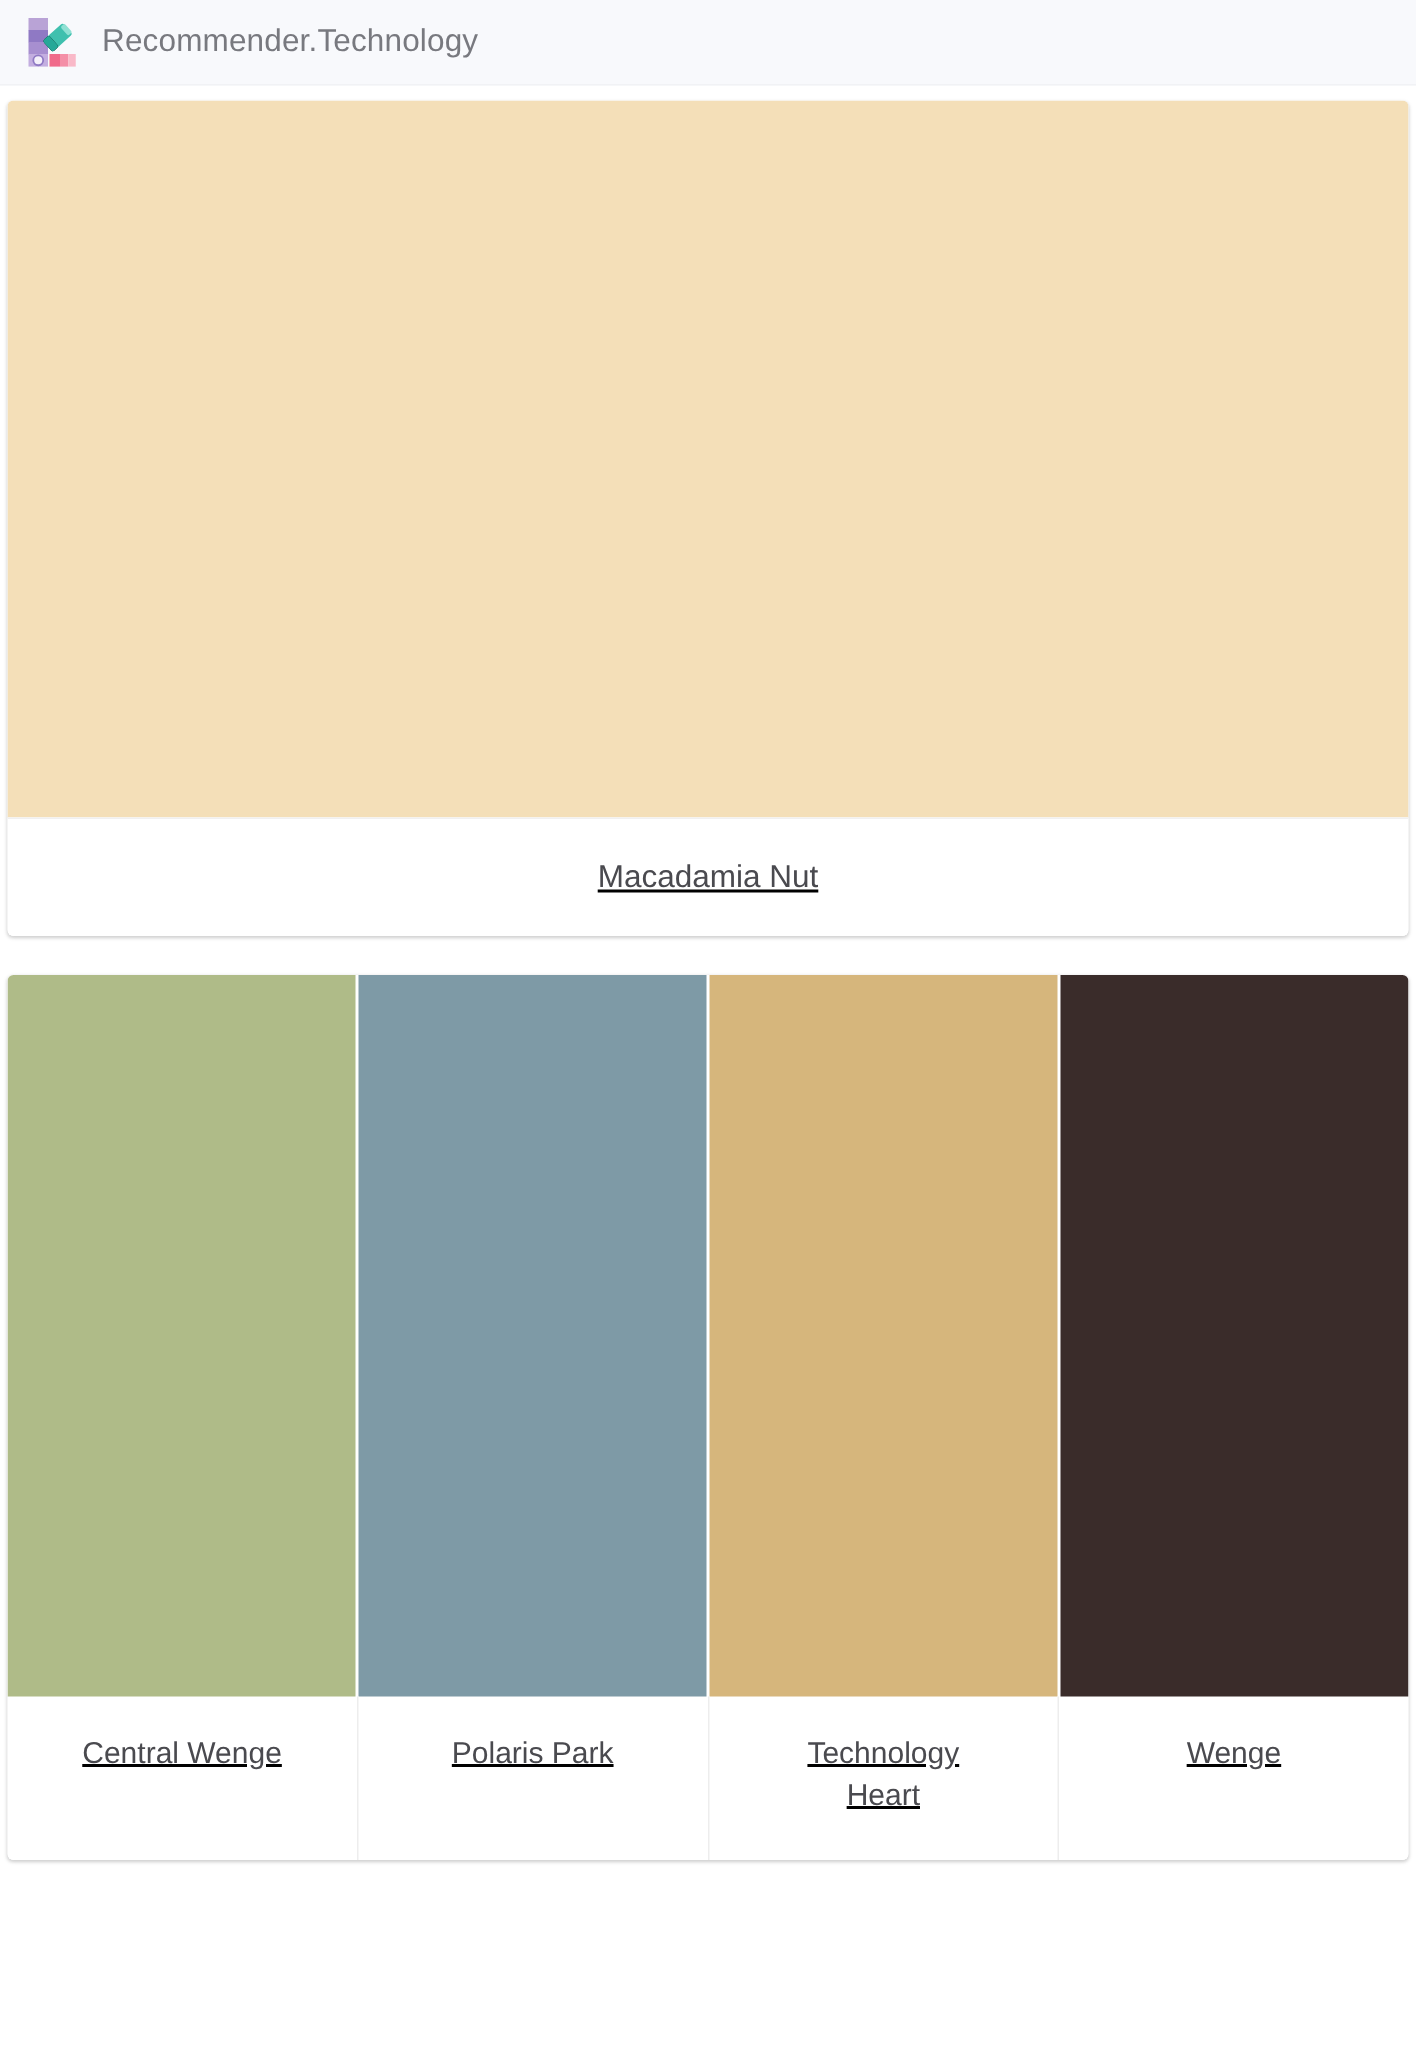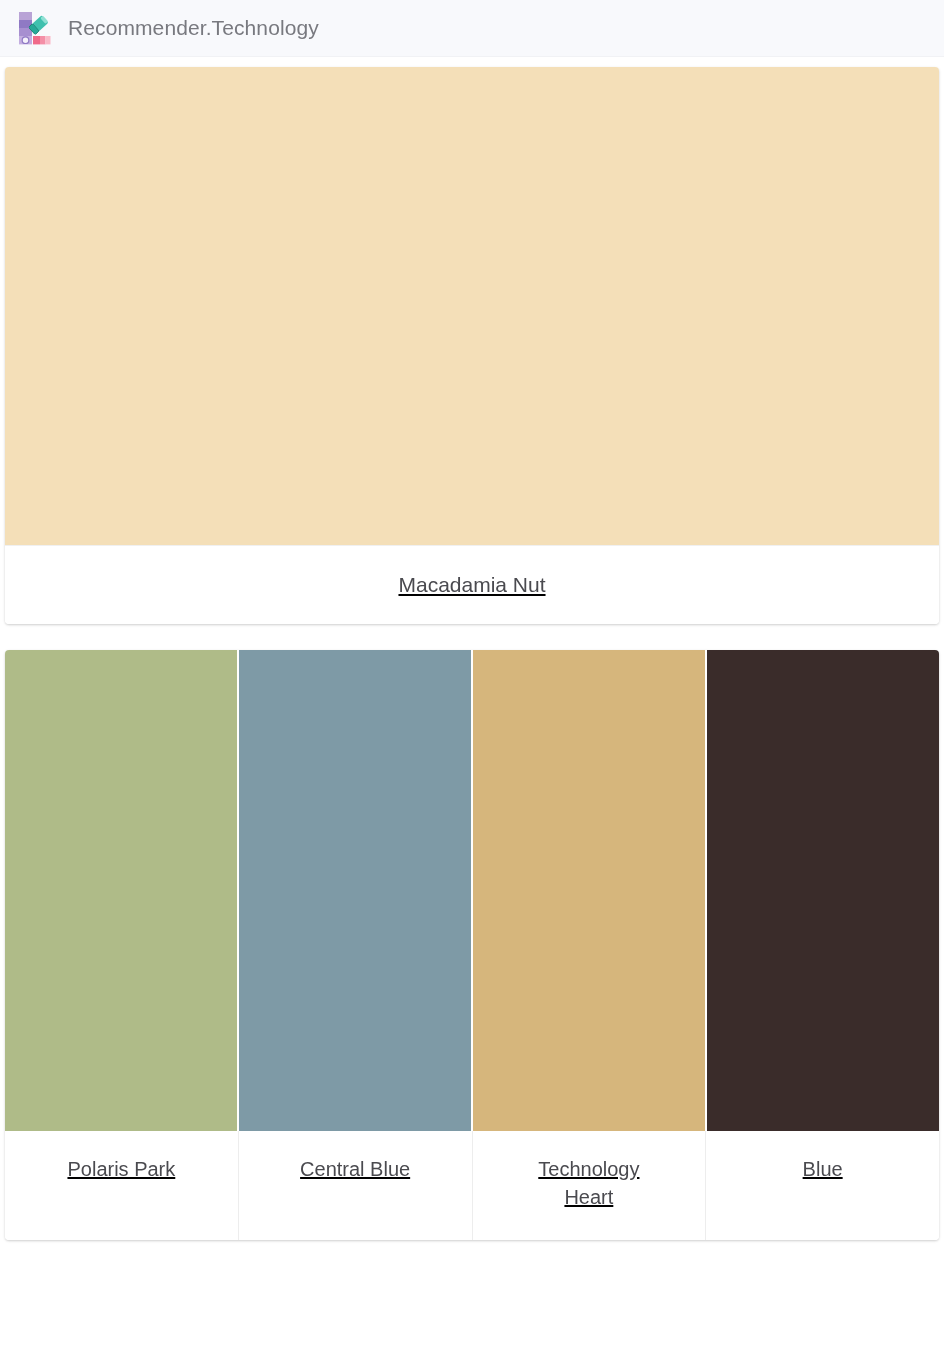--- a/index.html
+++ b/index.html
@@ -167,27 +167,27 @@
 
   <section class="palette-card">
     <div class="palette-swatches">
       <div class="sw" style="background-color: rgb(175, 187, 136);"></div>
       <div class="sw" style="background-color: rgb(126, 154, 166);"></div>
       <div class="sw" style="background-color: rgb(214, 182, 124);"></div>
       <div class="sw" style="background-color: rgb(58, 44, 42);"></div>
     </div>
     <div class="palette-captions">
       <div class="cap">
-        <span class="label">Polaris Park</span>
+        <span class="label">Central Wenge</span>
       </div>
       <div class="cap">
-        <span class="label">Central Blue</span>
+        <span class="label">Polaris Park</span>
       </div>
       <div class="cap">
         <span class="label">Technology Heart</span>
       </div>
       <div class="cap">
-        <span class="label">Blue</span>
+        <span class="label">Wenge</span>
       </div>
     </div>
   </section>
 
 </main>
 
 </body></html>

